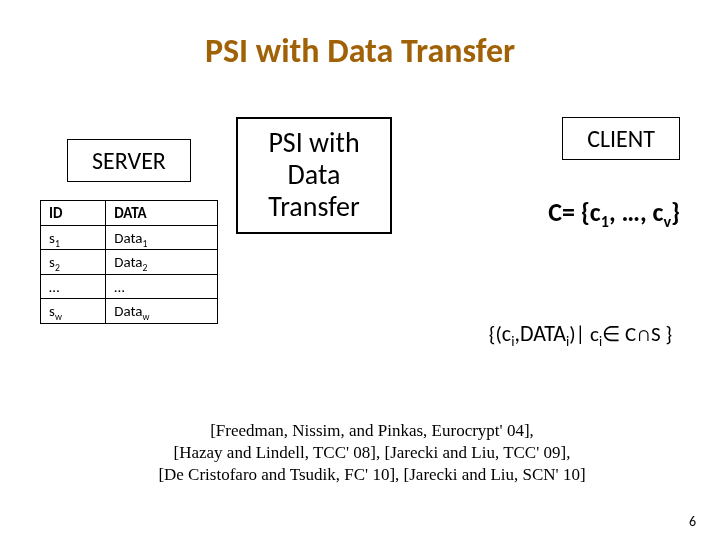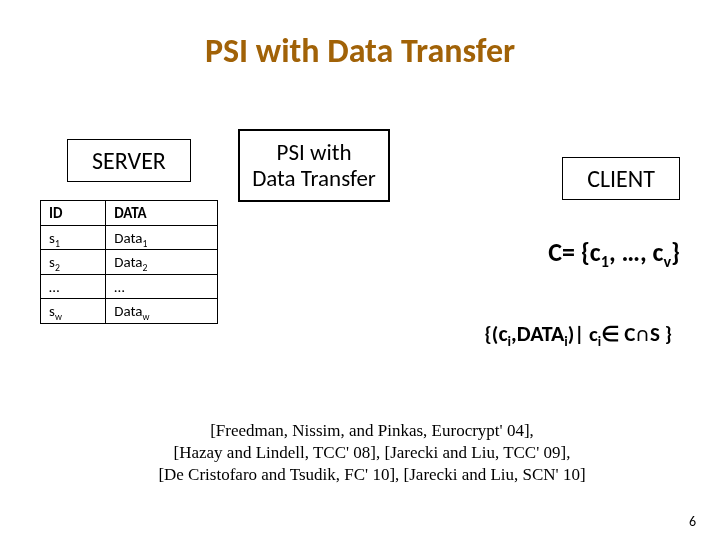--- a/index.html
+++ b/index.html
@@ -6,27 +6,27 @@
   html, body { width: 720px; height: 540px; font-family: "Calibri", "Segoe UI", Arial, sans-serif; background: #fff; color: #000; }
   .slide { width: 720px; height: 540px; position: relative; padding: 24px 40px 0 40px; }
   .title { font-size: 34px; font-weight: 700; color: #a16207; text-align: center; margin-top: 6px; }
   .row { display: flex; align-items: flex-start; margin-top: 46px; gap: 18px; }
   .server-col { display: flex; flex-direction: column; align-items: center; }
   .server-label { border: 1px solid #000; padding: 6px 24px; font-size: 24px; font-weight: 400; margin-bottom: 18px; margin-top: 22px; }
   .db { border-collapse: collapse; width: 178px; border-radius: 32px; }
   .db th, .db td { border: 1px solid #000; padding: 4px 8px 3px 8px; font-size: 15px; text-align: left; font-weight: 400; line-height: 1.1; }
   .db th { font-weight: 700; }
   sub { font-size: 0.65em; vertical-align: sub; line-height: 0; }
-  .psi-box { border: 2px solid #000; padding: 8px 12px; font-size: 23px; font-weight: 400; text-align: center; margin: 12px auto; line-height: 1.15; }
+  .psi-box { border: 2px solid #000; padding: 8px 12px; font-size: 28px; font-weight: 400; text-align: center; margin: 0 auto; line-height: 1.15; }
   .client-label { border: 1px solid #000; padding: 6px 24px; font-size: 24px; font-weight: 400; }
   .mid-col { flex: 1; display: flex; justify-content: center; }
-  .right-col { display: flex; flex-direction: column; align-items: flex-end; gap: 36px; width: 270px; margin-top: 40px; }
+  .right-col { display: flex; flex-direction: column; align-items: flex-end; gap: 36px; width: 270px; }
   .formula { font-size: 26px; font-weight: 700; white-space: nowrap; }
   .formula sub { font-size: 0.62em; }
-  .result { font-size: 21px; font-weight: 700; white-space: nowrap; position: absolute; right: 48px; top: 320px; }
+  .result { font-size: 21px; font-weight: 400; white-space: nowrap; position: absolute; right: 48px; top: 320px; }
   .result .big { font-size: 22px; }
   .refs { position: absolute; top: 420px; left: 12px; width: 720px; text-align: center; font-size: 17px; font-family: "Times New Roman", serif; color: #000; line-height: 1.3; }
   .pagenum { position: absolute; right: 24px; bottom: 10px; font-size: 14px; color: #000; }
 </style>
 </head>
 <body>
 
 <div class="slide">
   <div class="title">PSI with Data Transfer</div>
 

